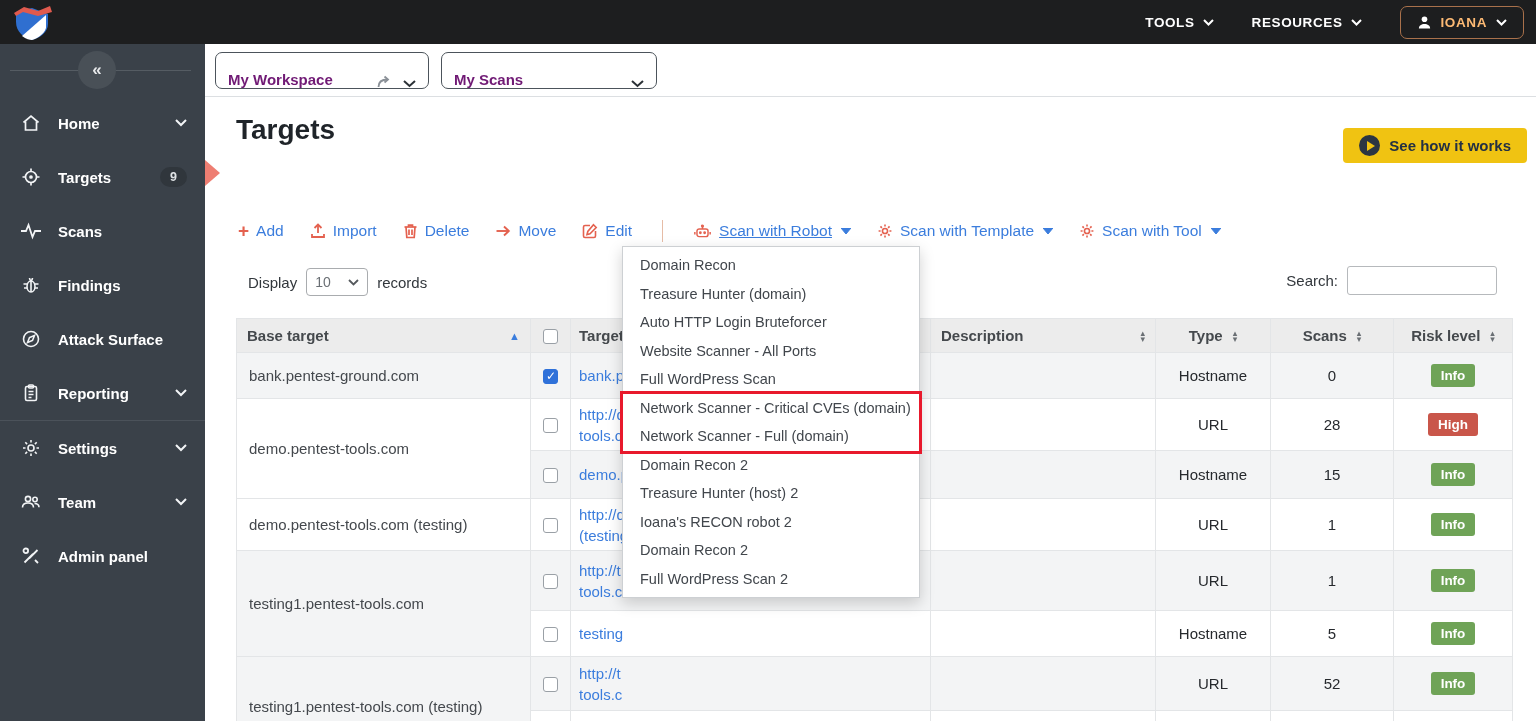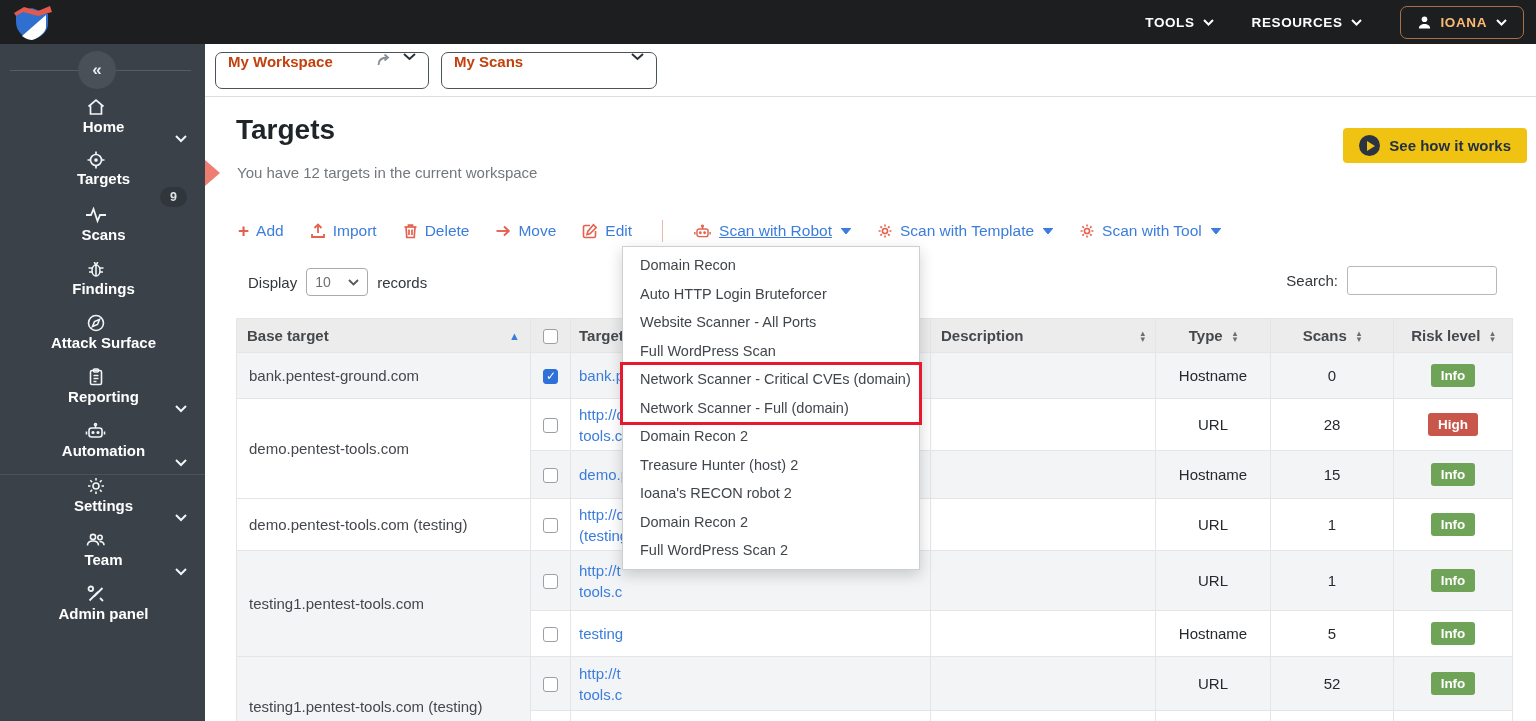--- a/index.html
+++ b/index.html
@@ -22,37 +22,37 @@
   
   .sidebar { position:absolute; left:0; top:44px; width:205px; height:677px;
     background:#3a4149; z-index:30; }
   .collapse-row { position:relative; height:52px; }
   .collapse-line { position:absolute; left:10px; right:14px; top:26px; height:1px; background:#555c63; }
   .collapse-btn { position:absolute; left:78px; top:7px; width:38px; height:38px; border-radius:50%;
     background:#49505七; background:#495057; color:#e8eaec; display:flex; align-items:center;
     justify-content:center; font-size:17px; font-weight:700; cursor:pointer; }
   .nav { margin-top:0; }
   .nav-item { height:54px; display:flex; align-items:center; padding:0 18px 0 20px;
-    color:#fff; font-size:15px; font-weight:600; cursor:pointer; position:relative;flex-direction:column; }
+    color:#fff; font-size:15px; font-weight:600; cursor:pointer; position:relative; }
   .nav-item .ico { width:22px; height:22px; margin-right:16px; display:flex; align-items:center;
     justify-content:center; }
   .nav-item svg { stroke:#f2f4f6; }
   .nav-badge { margin-left:auto; background:#30363c; color:#dfe2e5; font-size:12.5px; font-weight:700;
     border-radius:11px; padding:3px 10px; }
   .nav-chev { margin-left:auto; display:flex; }
   .nav-divider { height:1px; background:#4b525a; margin:0 0; }
   .active-arrow { position:absolute; left:205px; top:160px; width:0; height:0; z-index:31;
     border-top:13px solid transparent; border-bottom:13px solid transparent;
     border-right:15px solid #ee7e72; transform:scaleX(-1); }
 
   
   .main { position:absolute; left:205px; top:44px; width:1331px; height:677px; background:#fff; }
   .wsbar { height:53px; border-bottom:1px solid #dcdfe2; display:flex; align-items:center; padding-left:10px; gap:12px; }
   .ws-select { height:37px; border:1.5px solid #4c545b; border-radius:7px; background:#fff;
-    display:flex; align-items:flex-start; padding:0 12px; font-size:15px; font-weight:700; color:#c2410c;
+    display:flex; align-items:flex-end; padding:0 12px; font-size:15px; font-weight:700; color:#701a75;
     cursor:pointer; }
   .ws-select.first { width:214px; }
   .ws-select.second { width:216px; }
   .ws-select .grow { flex:1; }
   .share-ico { margin-right:10px; display:flex; }
 
   .page-title { position:absolute; left:31px; top:70px; font-size:28px; font-weight:700; color:#1f2429; }
   .page-subtitle { position:absolute; left:32px; top:120px; font-size:15px; color:#73787d; }
   .cta-btn { position:absolute; right:9px; top:84px; height:35px; padding:0 16px; background:#f0c312;
     border:none; border-radius:4px; display:flex; align-items:center; gap:9px; cursor:pointer; }
@@ -235,38 +235,20 @@
           </svg>
       </span>
       <span>Reporting</span>
       <span class="nav-chev">
           <svg width="12" height="8" viewBox="0 0 12 8" fill="none" stroke="#cfd3d7" stroke-width="2">
             <polyline points="1,1 6,6 11,1"></polyline>
           </svg>
         </span>
     </div>
 
-    <div class="nav-item">
-      <span class="ico">
-        <svg width="21" height="20" viewBox="0 0 21 20" fill="none" stroke-width="1.6">
-            <rect x="4" y="7" width="13" height="9" rx="2.5"></rect>
-            <path d="M10.5 4.5 V7"></path>
-            <circle cx="10.5" cy="3.5" r="1"></circle>
-            <circle cx="8" cy="11.5" r="0.8" fill="#f2f4f6"></circle>
-            <circle cx="13" cy="11.5" r="0.8" fill="#f2f4f6"></circle>
-            <path d="M1.5 10.5v3 M19.5 10.5v3"></path>
-          </svg>
-      </span>
-      <span>Automation</span>
-      <span class="nav-chev">
-          <svg width="12" height="8" viewBox="0 0 12 8" fill="none" stroke="#cfd3d7" stroke-width="2">
-            <polyline points="1,1 6,6 11,1"></polyline>
-          </svg>
-        </span>
-    </div>
 
     <div class="nav-divider"></div>
 
     <div class="nav-item">
       <span class="ico">
         <svg width="20" height="20" viewBox="0 0 20 20" fill="none" stroke-width="1.6">
             <circle cx="10" cy="10" r="3"></circle>
             <path d="M10 2v2.5 M10 15.5V18 M2 10h2.5 M15.5 10H18 M4.3 4.3l1.8 1.8 M13.9 13.9l1.8 1.8 M15.7 4.3l-1.8 1.8 M6.1 13.9l-1.8 1.8"></path>
           </svg>
       </span>
@@ -326,21 +308,20 @@
     </div>
     <div class="ws-select second">
       <span class="grow">My Scans</span>
       <svg width="13" height="8" viewBox="0 0 13 8" fill="none" stroke="#2b3136" stroke-width="2">
           <polyline points="1,1 6.5,6 12,1"></polyline>
         </svg>
     </div>
   </div>
 
   <div class="page-title">Targets</div>
-  <div class="page-subtitle">You have 12 targets in the current workspace</div>
 
   <button class="cta-btn">
     <span class="play">
         <span></span>
       </span>
     <span class="cta-label">See how it works</span>
   </button>
 
   <div class="toolbar">
     <div class="tool">
@@ -608,20 +589,21 @@
           <td class="type-cell"></td>
           <td class="scans-cell"></td>
           <td class="risk-cell"></td>
       </tr>
     </tbody>
   </table>
 </div>
 
 <div class="robot-menu">
   <div class="menu-item">Domain Recon</div>
+  <div class="menu-item">Treasure Hunter (domain)</div>
   <div class="menu-item">Auto HTTP Login Bruteforcer</div>
   <div class="menu-item">Website Scanner - All Ports</div>
   <div class="menu-item">Full WordPress Scan</div>
   <div class="menu-hl">
     <div class="menu-item">Network Scanner - Critical CVEs (domain)</div>
     <div class="menu-item">Network Scanner - Full (domain)</div>
   </div>
   <div class="menu-item">Domain Recon 2</div>
   <div class="menu-item">Treasure Hunter (host) 2</div>
   <div class="menu-item">Ioana's RECON robot 2</div>

